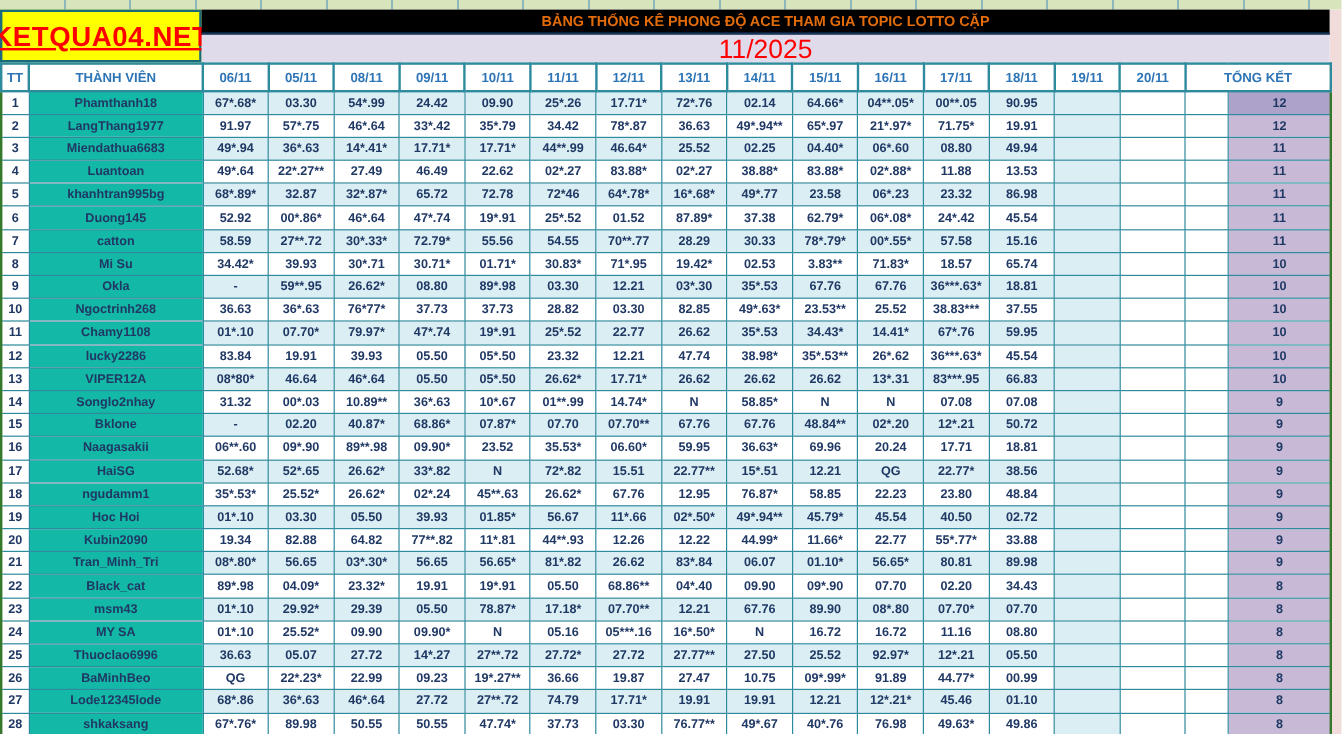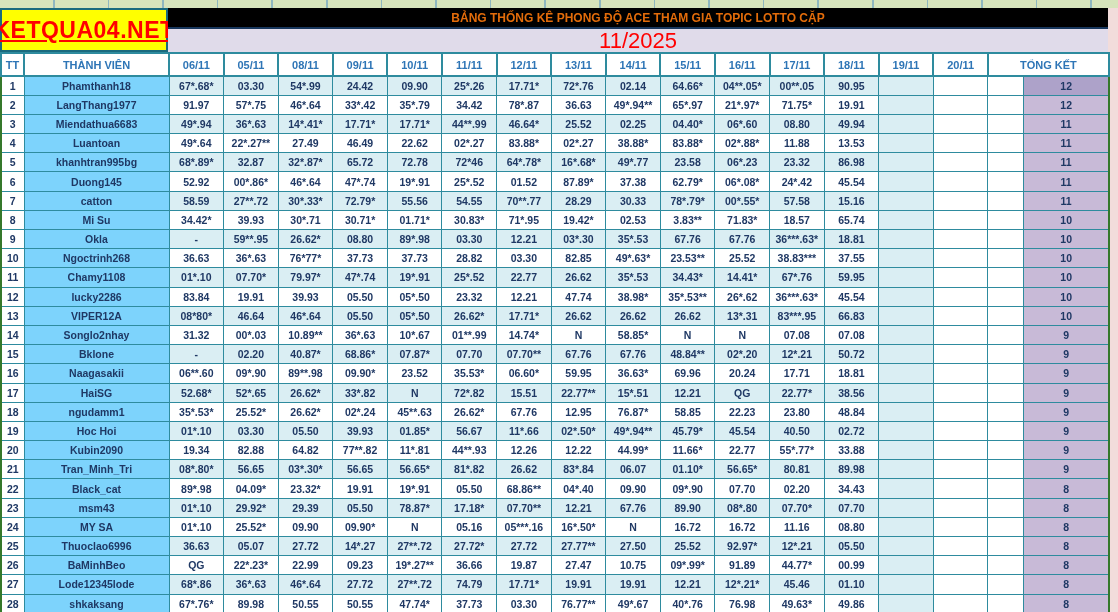--- a/index.html
+++ b/index.html
@@ -24,21 +24,21 @@
   
   #tbl{position:absolute;left:0;top:52px;width:1108px;border-collapse:collapse;table-layout:fixed;
        border-left:2px solid #35782b;border-right:2px solid #35782b;}
   #tbl th,#tbl td{border:1px solid #2e8b9e;padding:0;overflow:hidden;white-space:nowrap;box-sizing:border-box;}
   #tbl th{border-width:2px;height:23px;font-size:11px;font-weight:bold;color:#2e75b6;background:#fff;text-align:center;border-radius:10px;}
   th.tt-h{background:#d8e4bc;}
   th.mem-h{background:#fbd5b5;}
   th.tot-h{background:#fbd5b5;border-bottom:2px solid #35782b;}
   #tbl td{height:19.2px;font-size:10.5px;font-weight:bold;text-align:center;color:#1f3864;}
   td.tt{color:#ff0000;background:#fff;}
-  td.name{background:#7dd3fc;text-align:left;padding-left:5px;font-size:12px;color:#2169c1;}
+  td.name{background:#14b8a6;text-align:left;padding-left:5px;font-size:12px;color:#2169c1;}
   td.name.u{}
   tr.odd td.val{background:#daeef3;}
   tr.even td.val{background:#ffffff;}
   td.red{color:#ff0000;}
   td.c19{background:#daeef3;}
   td.c20{background:#ffffff;}
   td.sp{background:#ffffff;}
   td.total{background:#c8bad7;color:#2e75b6;font-size:11px;border-right:2px solid #35782b;}
   tr.first td.total{background:#ada2c9;}
 </style>

